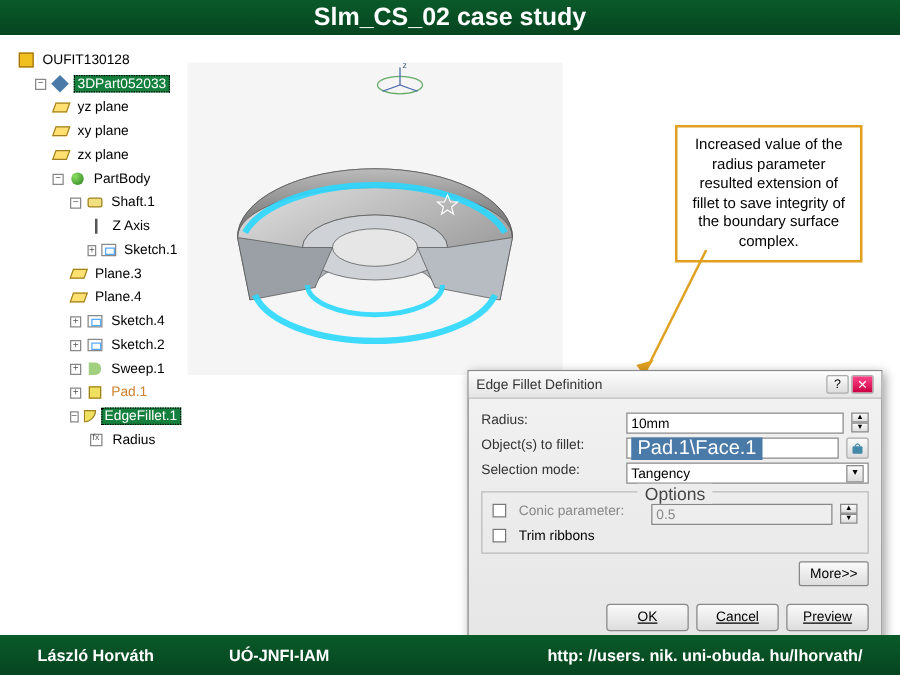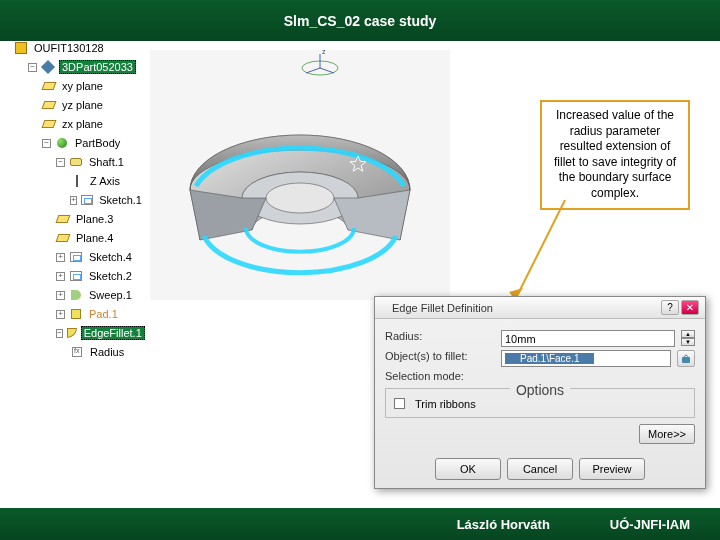--- a/index.html
+++ b/index.html
@@ -1,19 +1,19 @@
 <!DOCTYPE html>
 <html><head>
 <meta charset="utf-8">
 <style>
   * { box-sizing: border-box; margin: 0; padding: 0; }
   body { width: 720px; height: 540px; background: #fff; font-family: Arial, sans-serif; font-size: 11px; position: relative; overflow: hidden; }
 
   
-  .header { position: absolute; top: 0; left: 0; right: 0; height: 41px; background: linear-gradient(#0a5a2a, #064520); color: #fff; display: flex; align-items: center; justify-content: center; font-weight: bold; font-size: 14px; }
+  .header { position: absolute; top: 0; left: 0; right: 0; height: 28px; background: linear-gradient(#0a5a2a, #064520); color: #fff; display: flex; align-items: center; justify-content: center; font-weight: bold; font-size: 20px; }
 
   
   .tree { position: absolute; top: 38px; left: 14px; width: 130px; }
   .tree-item { display: flex; align-items: center; gap: 4px; height: 18px; margin: 1px 0; }
   .tree-icon { width: 14px; height: 14px; display: inline-flex; align-items: center; justify-content: center; }
   .tree-label { background: #fff; padding: 0 2px; font-size: 11px; white-space: nowrap; }
   .tree-label.sel { background: #15803d; color: #fff; border: 1px dotted #000; }
   .tree-label.hl { color: #d08030; }
   .tree .indent1 { margin-left: 14px; }
   .tree .indent2 { margin-left: 28px; }
@@ -38,45 +38,45 @@
   
   .viewport { position: absolute; top: 50px; left: 150px; width: 300px; height: 250px; background: #f5f5f5; overflow: hidden; }
 
   
   .callout { position: absolute; top: 100px; right: 30px; width: 150px; border: 2px solid #e0a020; background: #fff; padding: 6px; font-size: 12px; text-align: center; line-height: 1.3; }
   .callout-arrow { position: absolute; top: 200px; right: 135px; }
 
   
   .dialog { position: absolute; top: 296px; left: 374px; width: 332px; background: linear-gradient(#f2f2f2, #e6e6e6); border: 1px solid #888; box-shadow: 2px 2px 8px rgba(0,0,0,0.4); font-size: 11px; }
   .dlg-title { height: 22px; background: linear-gradient(#fcfcfc, #e4e4e4); display: flex; align-items: center; padding: 0 6px; border-bottom: 1px solid #bbb; }
-  .dlg-title-text { flex: 1; color: #333; margin-left: 11px; }
+  .dlg-title-text { flex: 1; color: #333; }
   .dlg-btns { display: flex; gap: 2px; }
   .dlg-btn { width: 18px; height: 15px; border: 1px solid #aaa; background: linear-gradient(#fafafa,#ddd); display:flex;align-items:center;justify-content:center; font-size:10px; border-radius:2px;}
   .dlg-close { background: linear-gradient(#f48,#c04); color:#fff; }
   .dlg-body { padding: 8px 10px; }
   .dlg-row { display: flex; gap: 6px; margin: 3px 0; }
   .dlg-label { width: 110px; color: #333; }
   .dlg-input { flex: 1; height: 17px; background: #fff; border: 1px solid #888; padding: 0 3px; display:flex; align-items:center; }
   .dlg-input.sel-bg { background: #fff; }
   .dlg-spin { width: 14px; display:flex; flex-direction:column; }
   .dlg-spin div { height: 8px; border:1px solid #888; background: linear-gradient(#fafafa,#ddd); font-size:6px; display:flex;align-items:center;justify-content:center; }
   .dlg-select { flex: 1; height: 17px; background: #fff; border: 1px solid #888; padding: 0 3px; display:flex; align-items:center; justify-content:space-between; }
   .dlg-select .arrow { width: 14px; height: 14px; background: linear-gradient(#fafafa,#ddd); border:1px solid #888; display:flex;align-items:center;justify-content:center; font-size:7px;}
   .opts-frame { border: 1px solid #bbb; margin: 6px 0; padding: 6px 8px 4px; position: relative; }
   .opts-title { position: absolute; top: -7px; left: 50%; transform: translateX(-50%); background: #ececec; padding: 0 6px; font-size: 14px; color:#444; }
   .chk { width: 11px; height: 11px; border: 1px solid #777; background: #fff; display:inline-block; margin-right: 4px; }
   .more-row { display:flex; justify-content:flex-end; }
   .more-btn { height: 20px; padding: 0 8px; border: 1px solid #888; background: linear-gradient(#fafafa,#ddd); border-radius: 2px; display:flex; align-items:center; gap:2px; }
-  .dlg-footer { display:flex; justify-content:center; gap:6px; padding: 6px 10px 8px; }
+  .dlg-footer { display:flex; justify-content:flex-end; gap:6px; padding: 6px 10px 8px; text-decoration: underline; }
   .ft-btn { height: 22px; min-width: 66px; border: 1px solid #888; background: linear-gradient(#fafafa,#ddd); border-radius: 3px; display:flex; align-items:center; justify-content:center; }
 
-  .sel-token { display:inline-block; background:#4a7aa8; color:#fff; padding:0 15px; font-size:10px; }
-
-  
-  .footer { position: absolute; bottom: 0; left: 0; right: 0; height: 32px; background: linear-gradient(#0a5a2a, #064520); color: #fff; display: flex; align-items: center; font-size: 13px; font-weight: bold; padding: 0 30px; justify-content: flex-end; }
+  .sel-token { display:inline-block; background:#4a7aa8; color:#fff; padding:0 5px; font-size:16px; }
+
+  
+  .footer { position: absolute; bottom: 0; left: 0; right: 0; height: 32px; background: linear-gradient(#0a5a2a, #064520); color: #fff; display: flex; align-items: center; font-size: 13px; font-weight: bold; padding: 0 30px; }
   .footer span:nth-child(1){ flex: 0 0 auto; }
   .footer span:nth-child(2){ flex: 0 0 auto; margin-left: 60px; }
   .footer span:nth-child(3){ margin-left: auto; }
 </style>
 </head>
 <body>
 
 <div class="header">
   <span>Slm_CS_02 case study</span>
 </div>
@@ -92,27 +92,27 @@
     <span class="exp">−</span>
     <span class="tree-icon">
         <span class="ic-cube"></span>
       </span>
     <span class="tree-label sel">3DPart052033</span>
   </div>
   <div class="tree-item indent2">
     <span class="tree-icon">
         <span class="ic-plane"></span>
       </span>
+    <span class="tree-label">yz plane</span>
+  </div>
+  <div class="tree-item indent2">
+    <span class="tree-icon">
+        <span class="ic-plane"></span>
+      </span>
     <span class="tree-label">xy plane</span>
-  </div>
-  <div class="tree-item indent2">
-    <span class="tree-icon">
-        <span class="ic-plane"></span>
-      </span>
-    <span class="tree-label">yz plane</span>
   </div>
   <div class="tree-item indent2">
     <span class="tree-icon">
         <span class="ic-plane"></span>
       </span>
     <span class="tree-label">zx plane</span>
   </div>
   <div class="tree-item indent2">
     <span class="exp">−</span>
     <span class="tree-icon">
@@ -278,25 +278,40 @@
         </div>
       <div class="dlg-btn" style="width:18px;height:17px">
         <svg width="12" height="12">
             <rect x="2" y="4" width="8" height="6" fill="#48a" rx="1"></rect>
             <path d="M4 4 Q6 0 8 4" fill="none" stroke="#48a"></path>
           </svg>
       </div>
     </div>
     <div class="dlg-row">
       <span class="dlg-label">Selection mode:</span>
+      <div class="dlg-select">
+        <span>Tangency</span>
+        <span class="arrow">▼</span>
+      </div>
     </div>
     <div class="opts-frame">
       <span class="opts-title">Options</span>
       <div class="dlg-row">
         <span class="chk"></span>
+        <span class="dlg-label" style="width:100px;color:#888">Conic parameter:</span>
+        <div class="dlg-input" style="background:#eee;color:#888">
+            <span>0.5</span>
+          </div>
+        <div class="dlg-spin">
+            <div>▲</div>
+            <div>▼</div>
+          </div>
+      </div>
+      <div class="dlg-row">
+        <span class="chk"></span>
         <span>Trim ribbons</span>
       </div>
     </div>
     <div class="more-row">
       <div class="more-btn">
           <span>More&gt;&gt;</span>
         </div>
     </div>
   </div>
   <div class="dlg-footer">
@@ -308,13 +323,14 @@
       </div>
     <div class="ft-btn">
         <span>Preview</span>
       </div>
   </div>
 </div>
 
 <div class="footer">
   <span>László Horváth</span>
   <span>UÓ-JNFI-IAM</span>
+  <span>http: //users. nik. uni-obuda. hu/lhorvath/</span>
 </div>
 
 </body></html>

